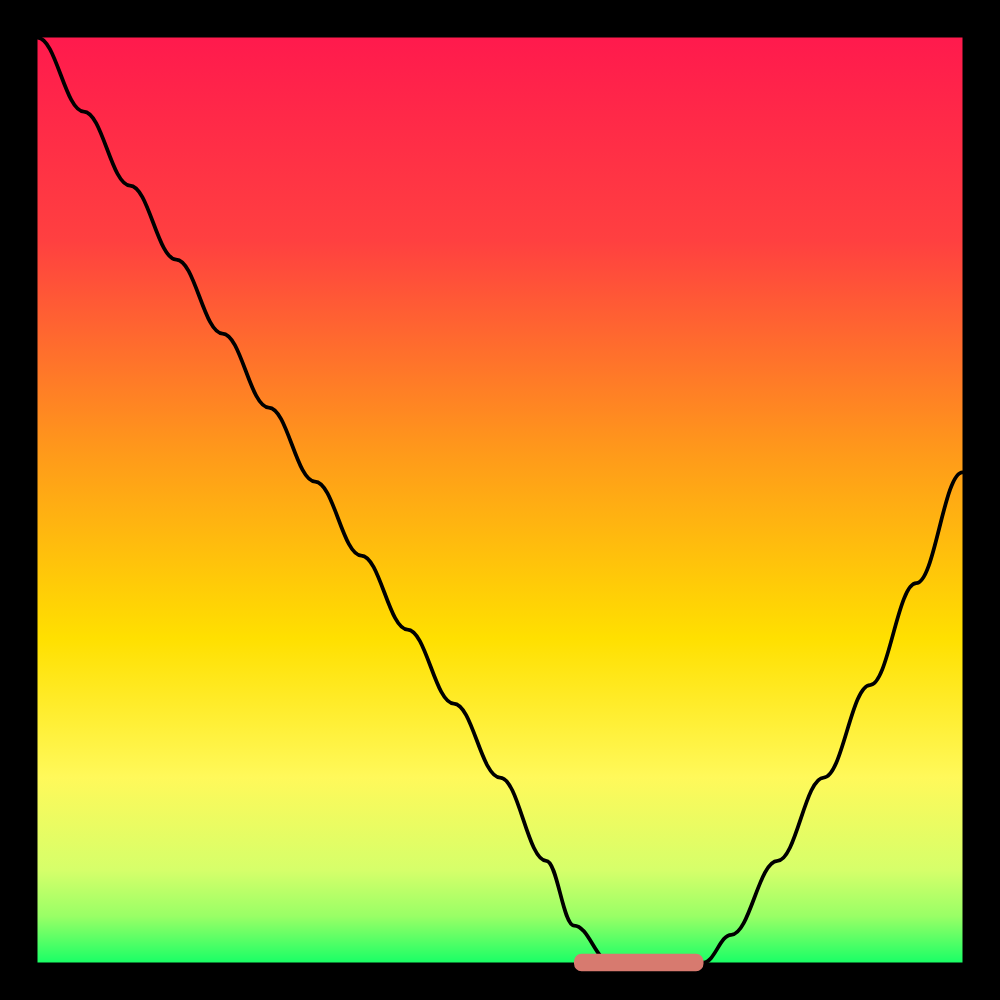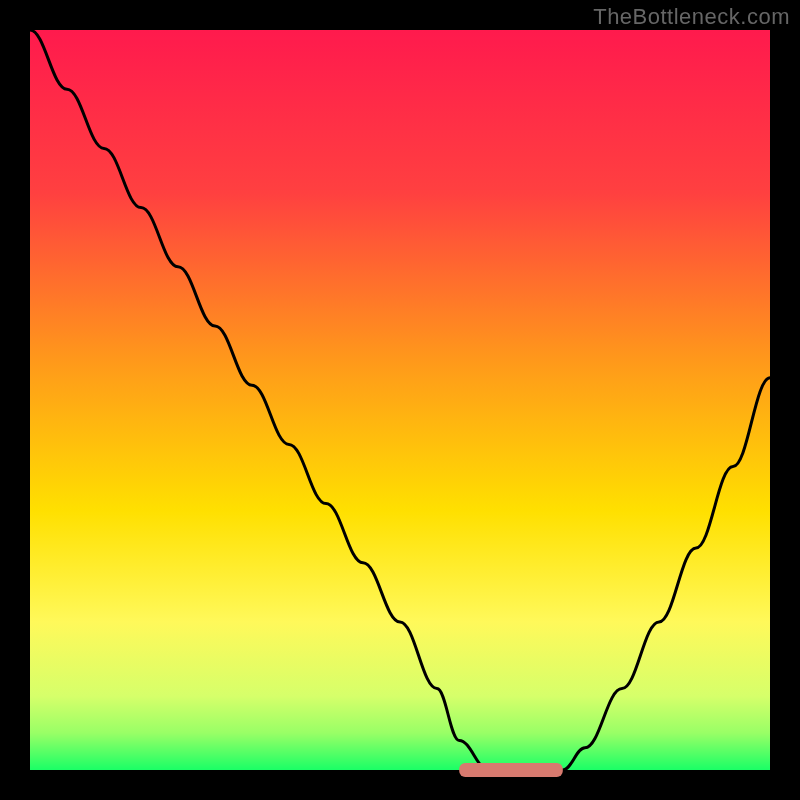--- a/index.html
+++ b/index.html
@@ -51,14 +51,13 @@
 
     <rect x="0" y="0" width="800" height="800" fill="#000"></rect>
 
     <rect id="plot-bg" fill="url(#bg-grad)" x="30" y="30" width="740" height="740"></rect>
 
     <path id="curve" fill="none" stroke-width="3" stroke-linecap="round" d="M 30 30 C 44.8 30, 52.2 89.19999999999993, 67 89.19999999999993 C 81.8 89.19999999999993, 89.2 148.39999999999998, 104 148.39999999999998 C 118.8 148.39999999999998, 126.2 207.60000000000002, 141 207.60000000000002 C 155.8 207.60000000000002, 163.2 266.79999999999995, 178 266.79999999999995 C 192.8 266.79999999999995, 200.2 326, 215 326 C 229.8 326, 237.2 385.2, 252 385.2 C 266.8 385.2, 274.2 444.4, 289 444.4 C 303.8 444.4, 311.2 503.6, 326 503.6 C 340.8 503.6, 348.2 562.8, 363 562.8 C 377.8 562.8, 385.2 622, 400 622 C 414.8 622, 422.20000000000005 688.6, 437.00000000000006 688.6 C 445.88000000000005 688.6, 450.32 740.4, 459.2 740.4 C 471.04 740.4, 476.96 770, 488.8 770 C 500.64000000000004 770, 506.56000000000006 770, 518.4000000000001 770 C 530.24 770, 536.1600000000001 770, 548 770 C 553.92 770, 556.88 770, 562.8 770 C 571.68 770, 576.12 747.8, 585 747.8 C 599.8 747.8, 607.2 688.6, 622 688.6 C 636.8 688.6, 644.2 622, 659 622 C 673.8 622, 681.2 548, 696 548 C 710.8 548, 718.2 466.6, 733 466.6 C 747.8 466.6, 755.2 377.79999999999995, 770 377.79999999999995" stroke="#000000"></path>
 
     <rect id="flat-marker" rx="6" ry="6" x="459.2" y="763" width="103.59999999999997" height="14" fill="#d77a6f"></rect>
   </svg>
 
-  <div class="watermark">TheBottleneck.com</div>
 </div>
 
 </body></html>

